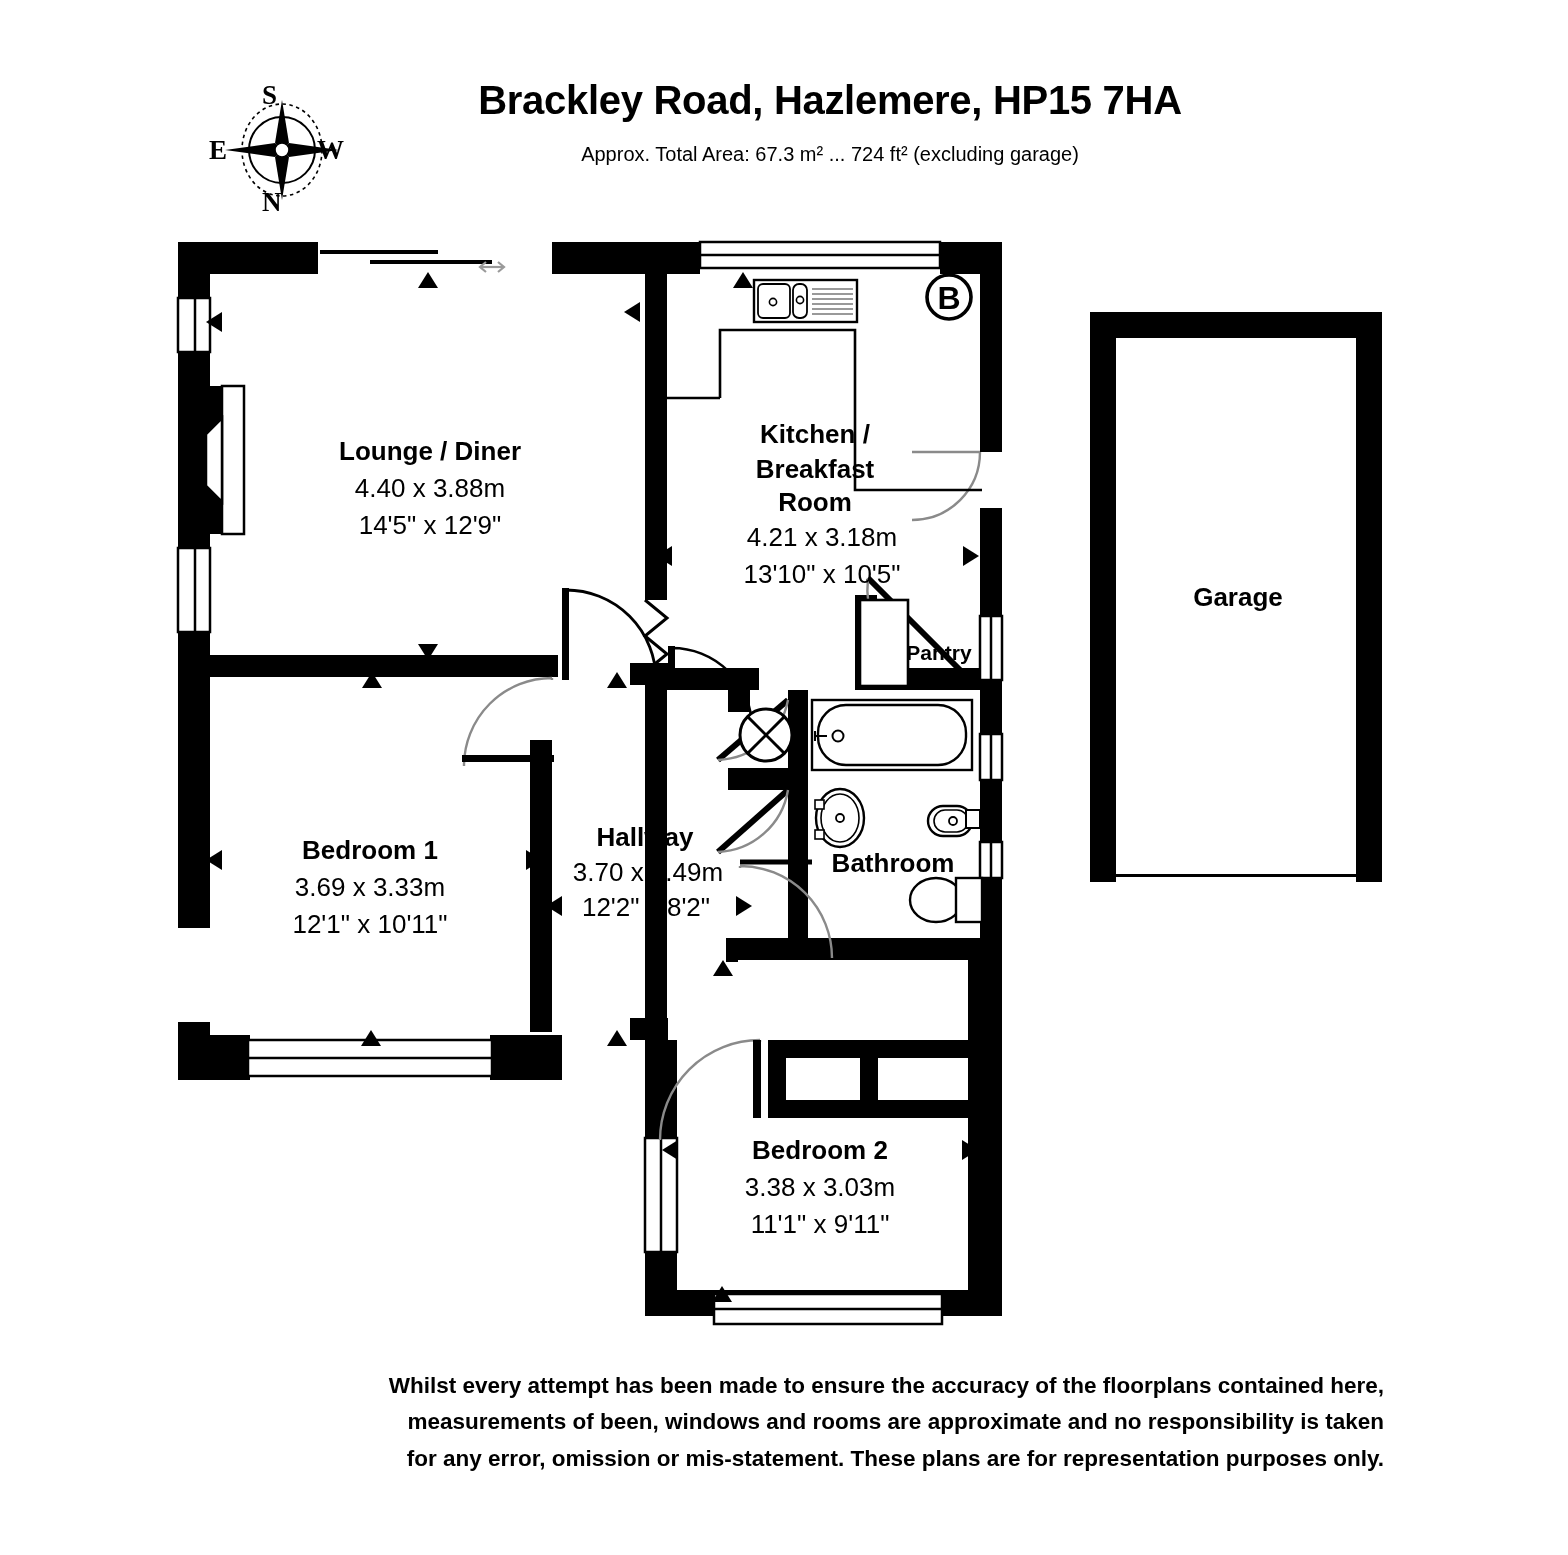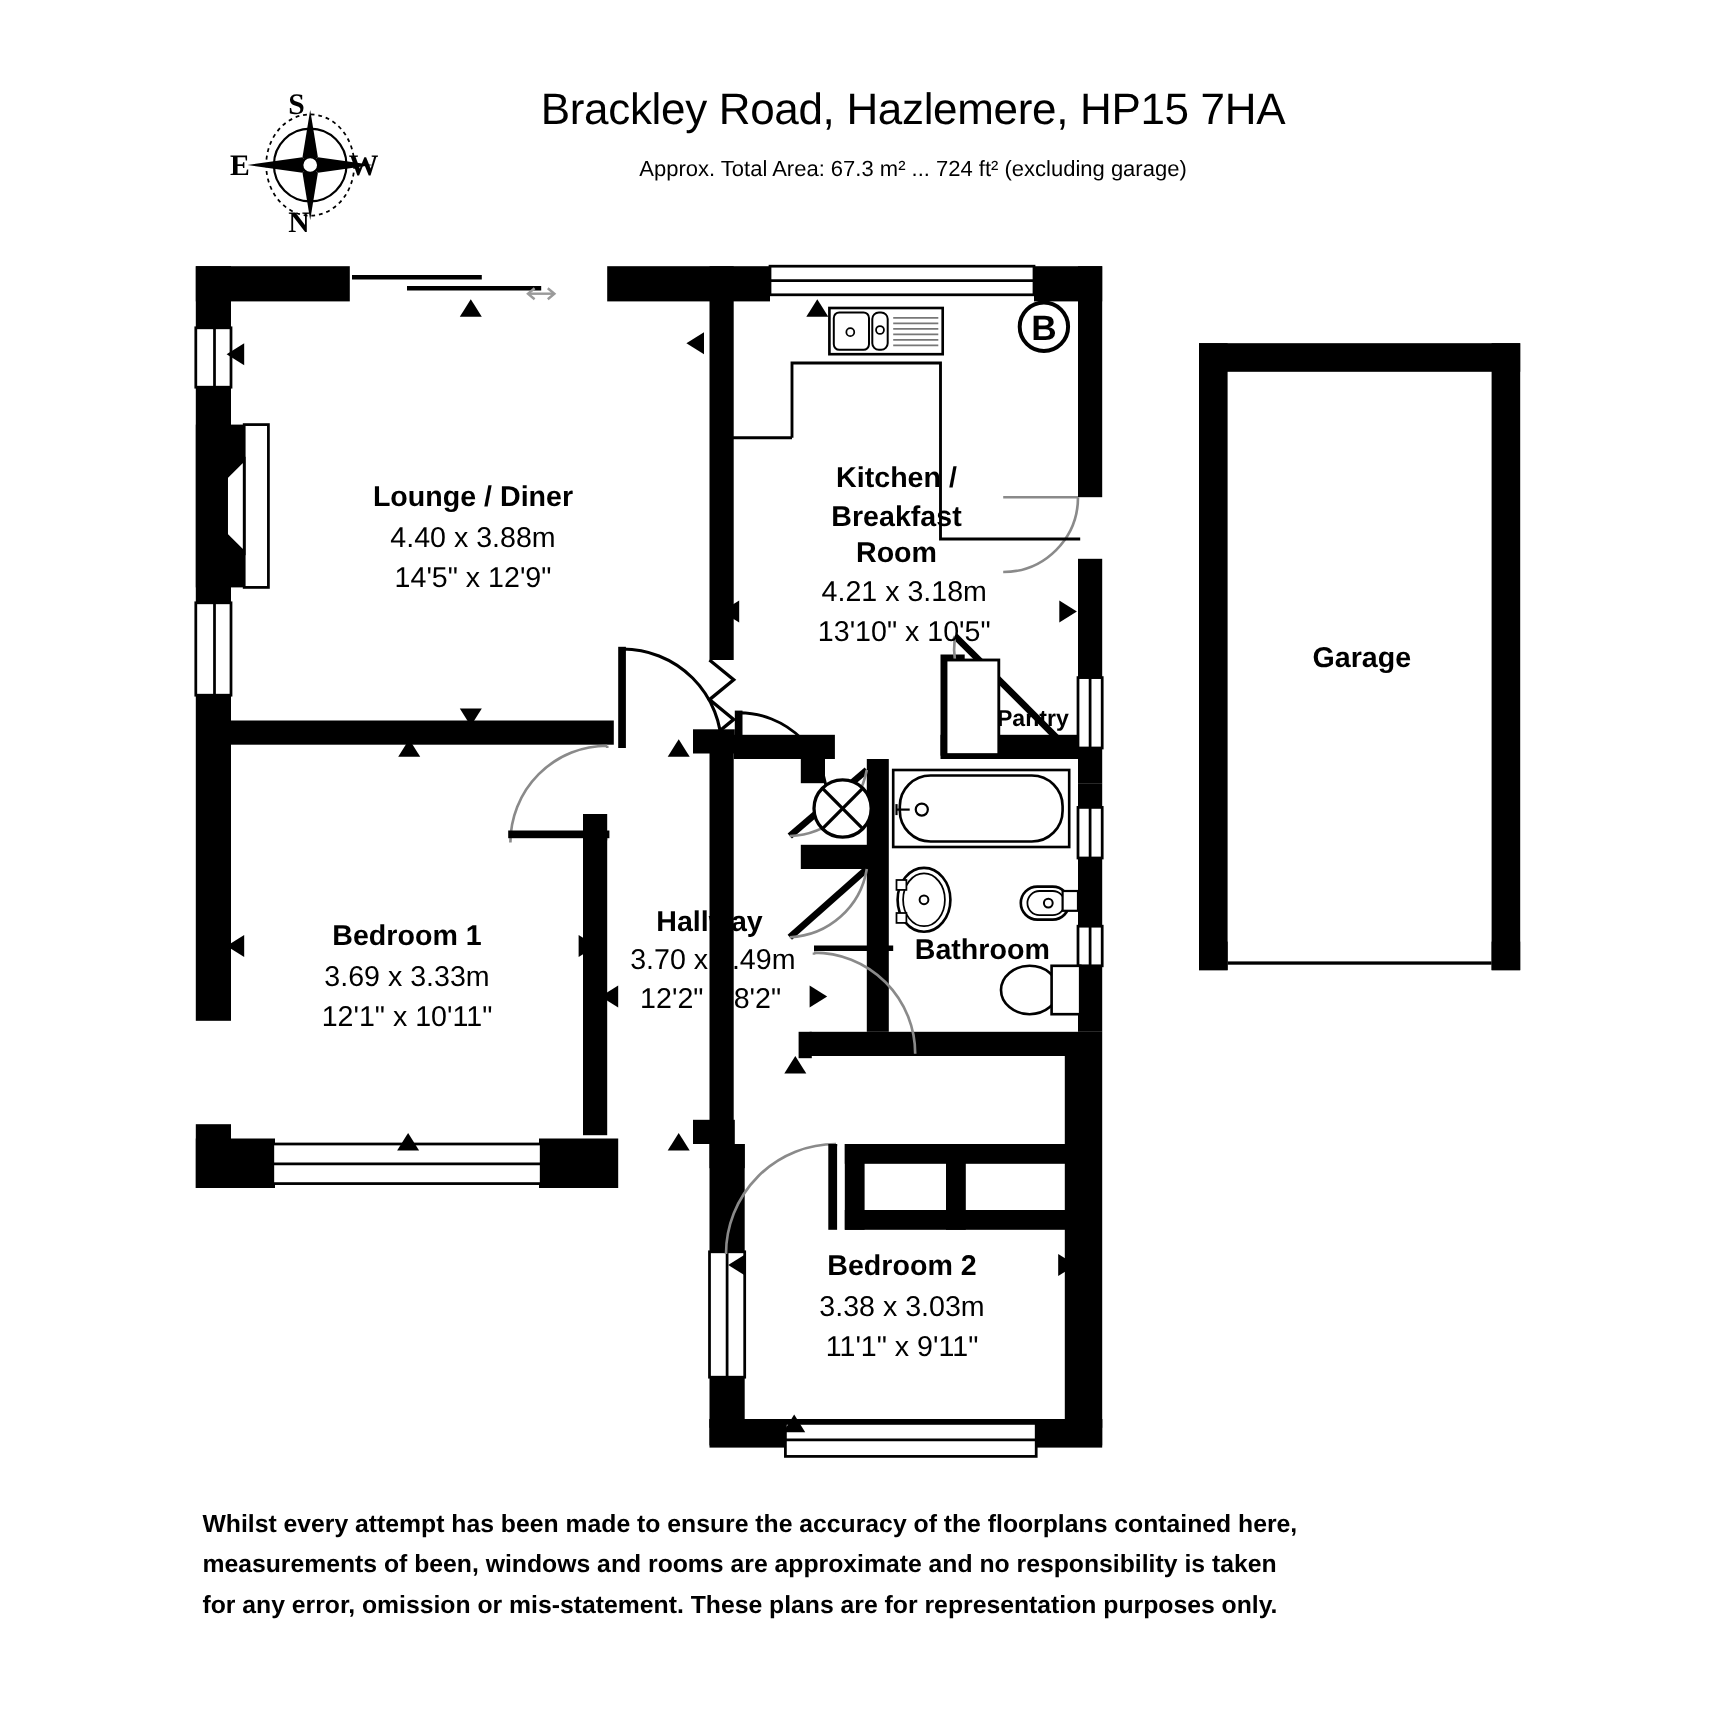--- a/index.html
+++ b/index.html
@@ -41,21 +41,21 @@
   #compass .c-w { left: 112px; top: 55px; }
 
   #title-block {
     position: absolute;
     left: 380px; top: 78px;
     width: 900px;
     text-align: center;
   }
   #title {
     font-size: 40px;
-    font-weight: normal;
+    font-weight: bold;
     letter-spacing: -0.3px;
     white-space: nowrap;
   }
   #subtitle {
     margin-top: 20px;
     font-size: 20px;
     font-weight: normal;
     white-space: nowrap;
   }
 
@@ -90,21 +90,21 @@
     font-size: 32px;
     text-anchor: middle;
   }
 
   
   #disclaimer {
     position: absolute;
     left: 184px;
     top: 1368px;
     width: 1200px;
-    text-align: left;
+    text-align: right;
     font-size: 22.5px;
     font-weight: bold;
     line-height: 1.62;
   }
   #disclaimer .dl {
     display: block;
     white-space: nowrap;
   }
 </style>
 </head>

